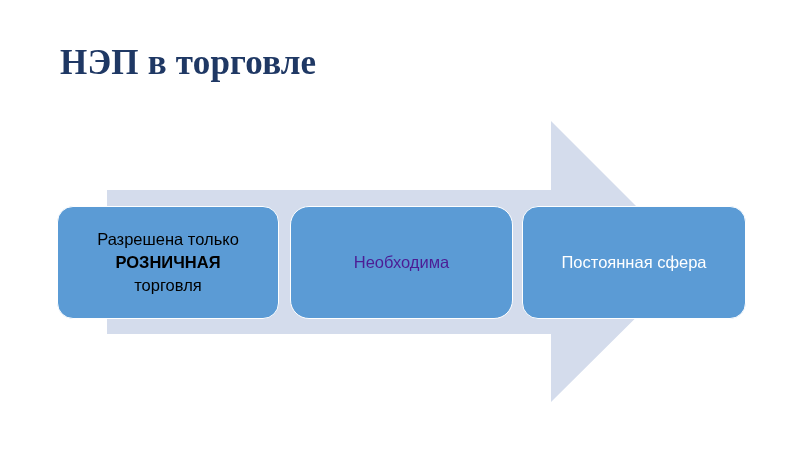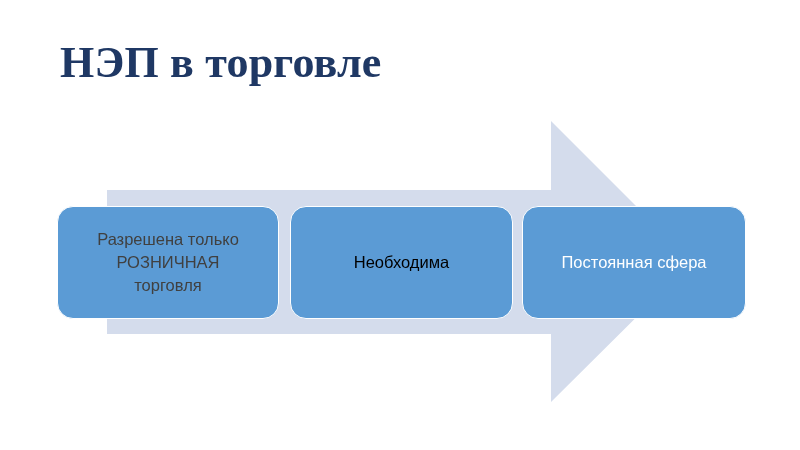--- a/index.html
+++ b/index.html
@@ -19,21 +19,21 @@
   }
 
   
   #slide-title {
     position: absolute;
     left: 60px;
     top: 42px;
     width: 600px;
     font-family: "Liberation Serif", "DejaVu Serif", serif;
     font-weight: bold;
-    font-size: 44px;
+    font-size: 35px;
     line-height: 42px;
     letter-spacing: 0.2px;
     color: #1F3864;
     white-space: nowrap;
   }
 
   
   #arrow-shape {
     position: absolute;
     left: 0;
@@ -61,40 +61,40 @@
     font-size: 16.5px;
     line-height: 23px;
     text-align: center;
     padding: 0 8px;
   }
   #box-1 { left: 57px;  width: 222px; }
   #box-2 { left: 290px; width: 223px; }
   #box-3 { left: 522px; width: 224px; }
 
   .box-line { display: block; white-space: nowrap; }
-  .box-line.bold { font-weight: normal; }
+  .box-line.bold { font-weight: bold; }
 </style>
 </head>
 <body>
 
 <div id="slide" style="background: rgb(255, 255, 255);">
 
   <svg id="arrow-shape" viewBox="0 0 800 450" aria-hidden="true">
     <polygon points="107,190 551,190 551,121 692,262 551,402 551,334 107,334" fill="#D4DCEC"></polygon>
   </svg>
 
   <div id="slide-title" style="color: rgb(31, 56, 100);">НЭП в торговле</div>
 
-  <div class="process-box" id="box-1" style="background: rgb(91, 155, 213); color: #404040;">
+  <div class="process-box" id="box-1" style="background: rgb(91, 155, 213); color: #000000;">
     <span class="box-line">Разрешена только</span>
     <span class="box-line bold">РОЗНИЧНАЯ</span>
     <span class="box-line">торговля</span>
   </div>
 
-  <div class="process-box" id="box-2" style="background: rgb(91, 155, 213); color: #000000;">
+  <div class="process-box" id="box-2" style="background: rgb(91, 155, 213); color: #4c1d95; border-radius: 19px;">
     <span class="box-line">Необходима</span>
   </div>
 
   <div class="process-box" id="box-3" style="background: rgb(91, 155, 213); color: rgb(255, 255, 255);">
     <span class="box-line">Постоянная сфера</span>
   </div>
 
 </div>
 
 </body></html>

